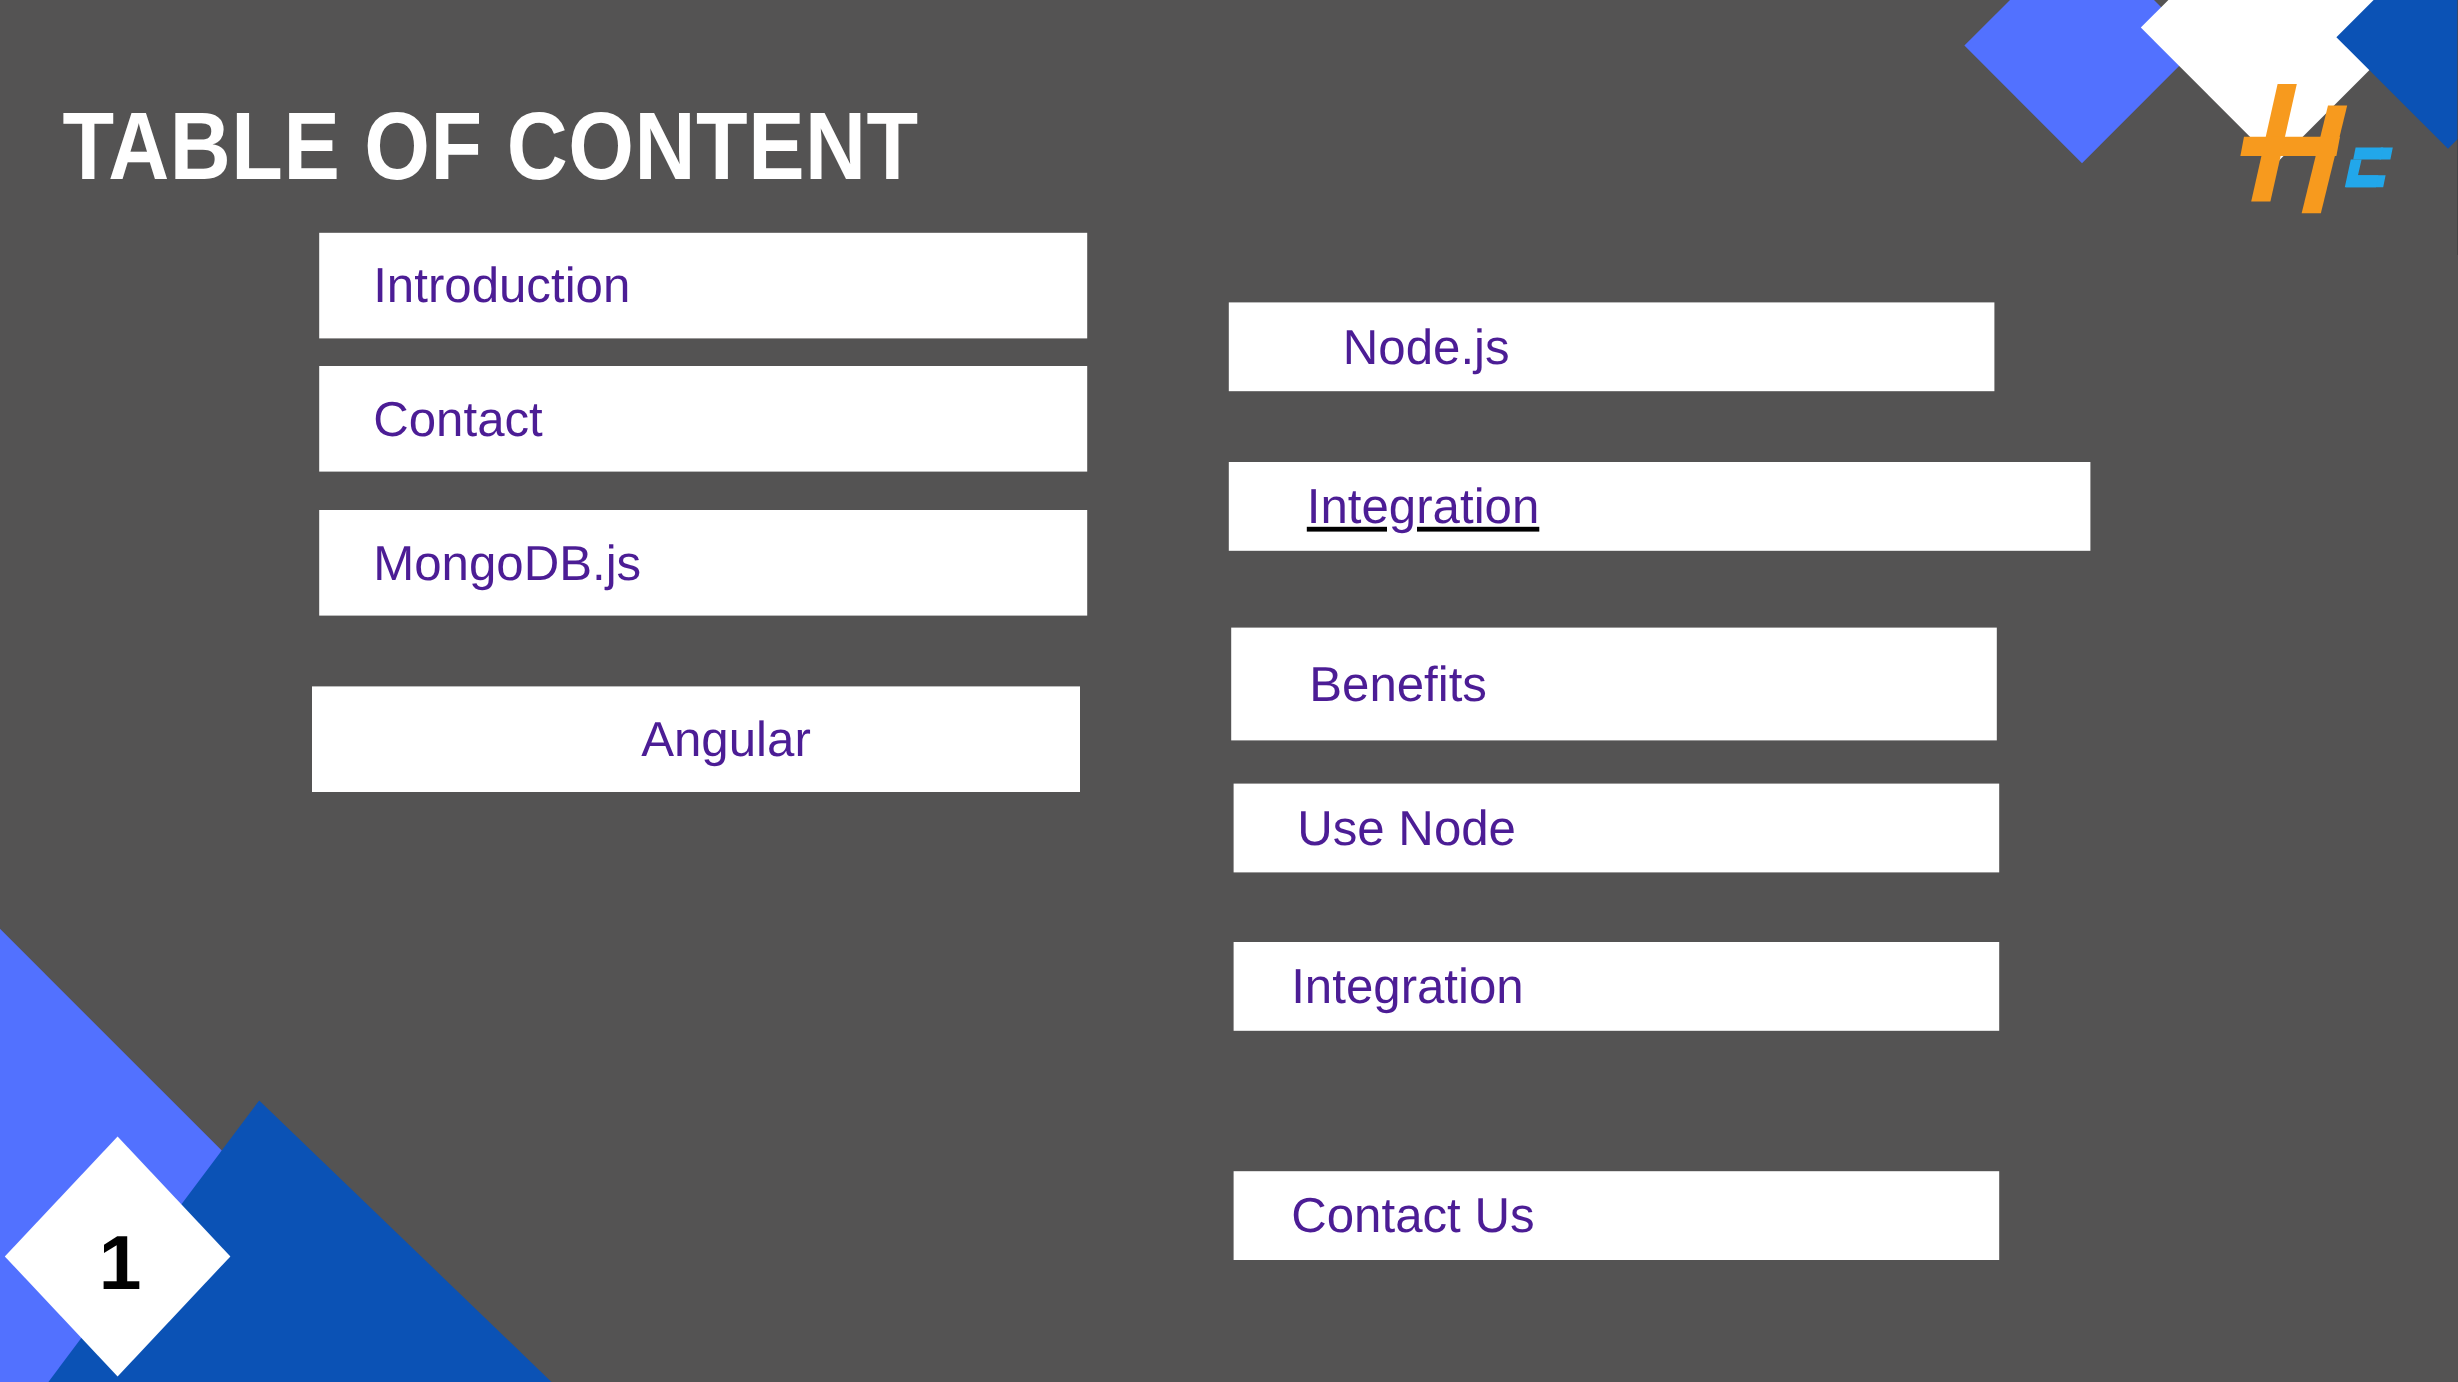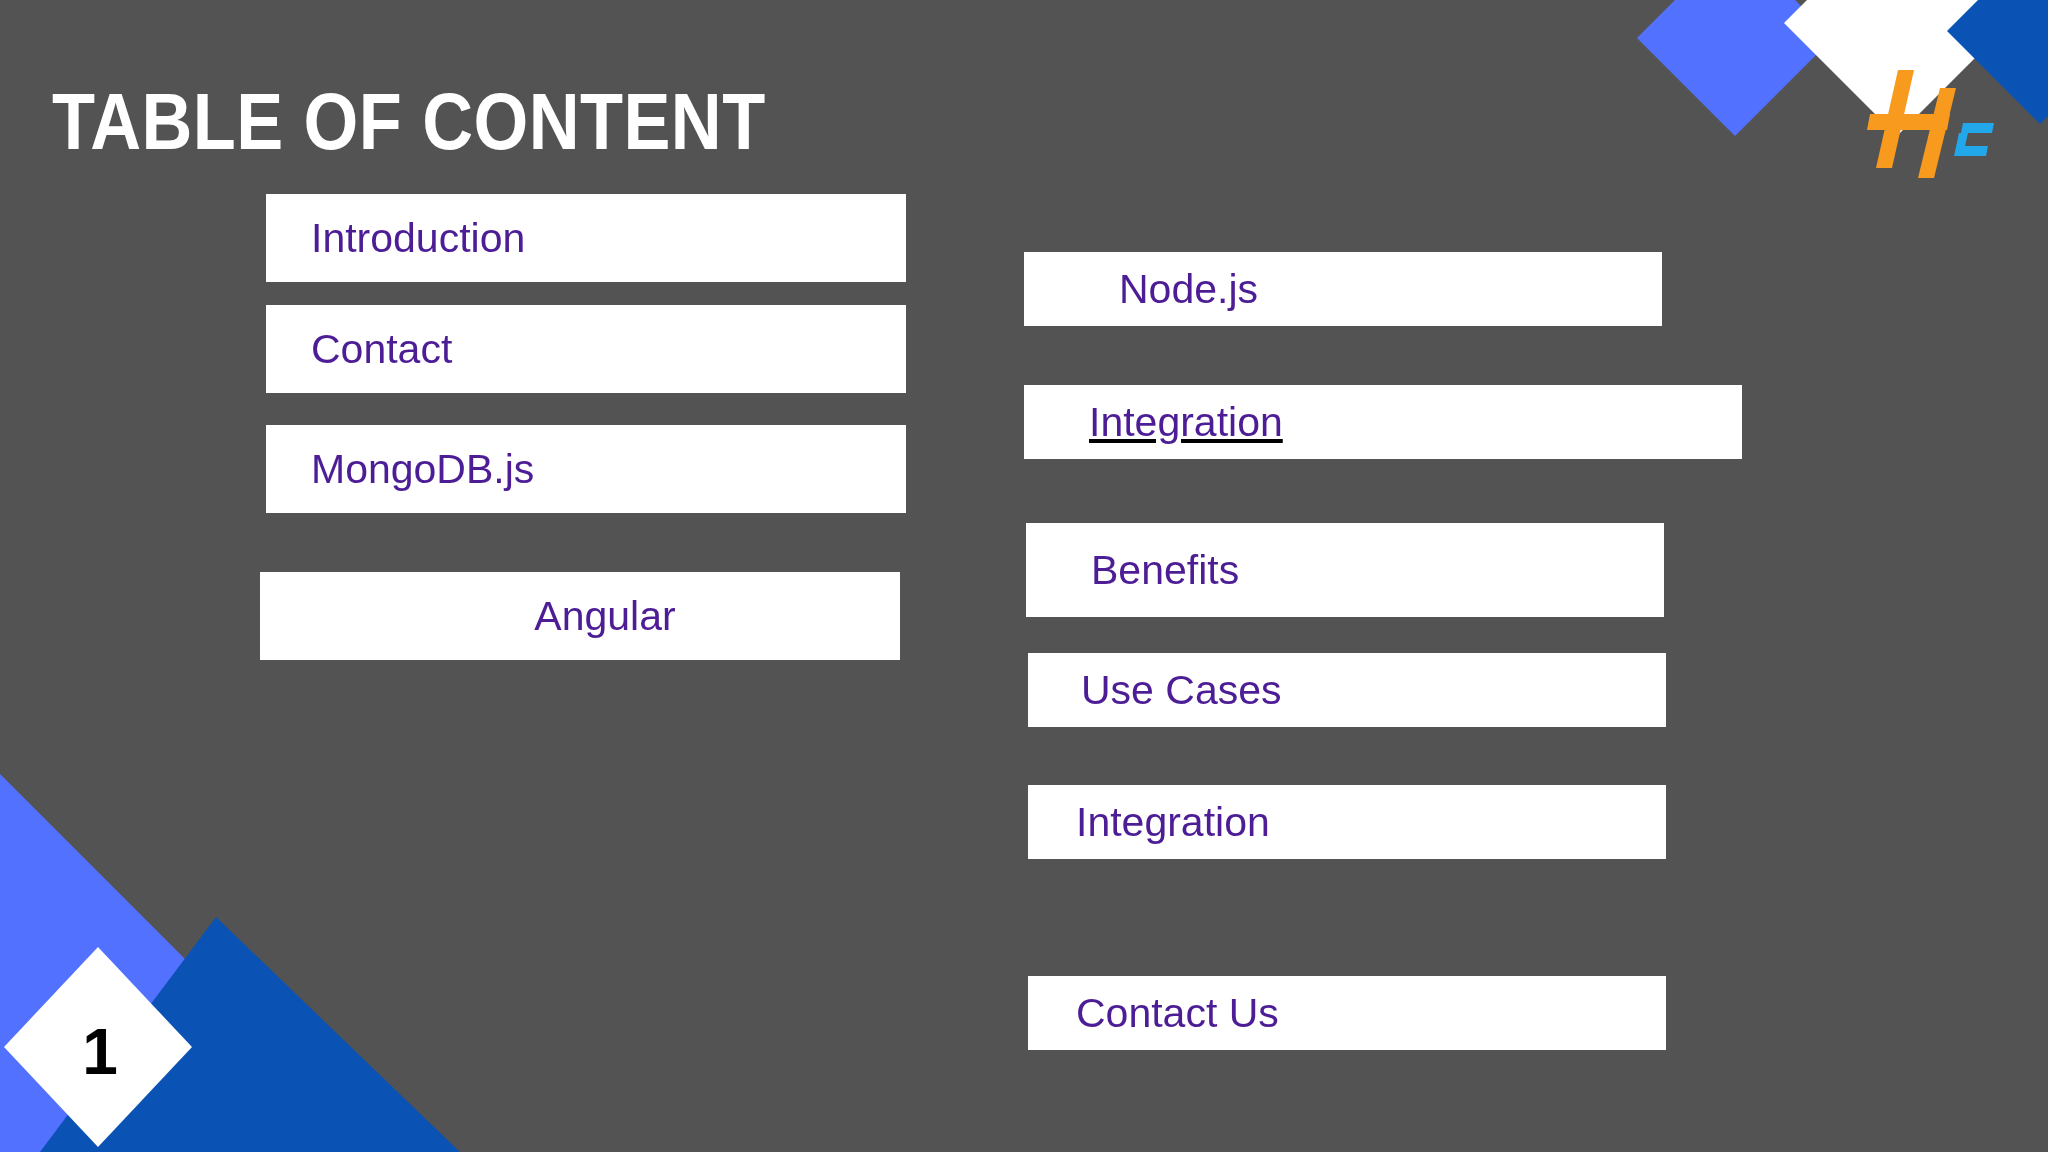--- a/index.html
+++ b/index.html
@@ -144,21 +144,21 @@
       <div class="toc-item" style="left: 1024px; top: 252px; width: 638px; height: 74px; padding-left: 95px;">
         <span class="toc-label">Node.js</span>
       </div>
       <div class="toc-item" style="left: 1024px; top: 385px; width: 718px; height: 74px; padding-left: 65px; text-decoration: underline;">
         <span class="toc-label">Integration</span>
       </div>
       <div class="toc-item" style="left: 1026px; top: 523px; width: 638px; height: 94px; padding-left: 65px;">
         <span class="toc-label">Benefits</span>
       </div>
       <div class="toc-item" style="left: 1028px; top: 653px; width: 638px; height: 74px; padding-left: 53px;">
-        <span class="toc-label">Use Cases</span>
+        <span class="toc-label">Use Node</span>
       </div>
       <div class="toc-item" style="left: 1028px; top: 785px; width: 638px; height: 74px; padding-left: 48px;">
         <span class="toc-label">Integration</span>
       </div>
       <div class="toc-item" style="left: 1028px; top: 976px; width: 638px; height: 74px; padding-left: 48px;">
         <span class="toc-label">Contact Us</span>
       </div>
     </div>
 
 </div>

